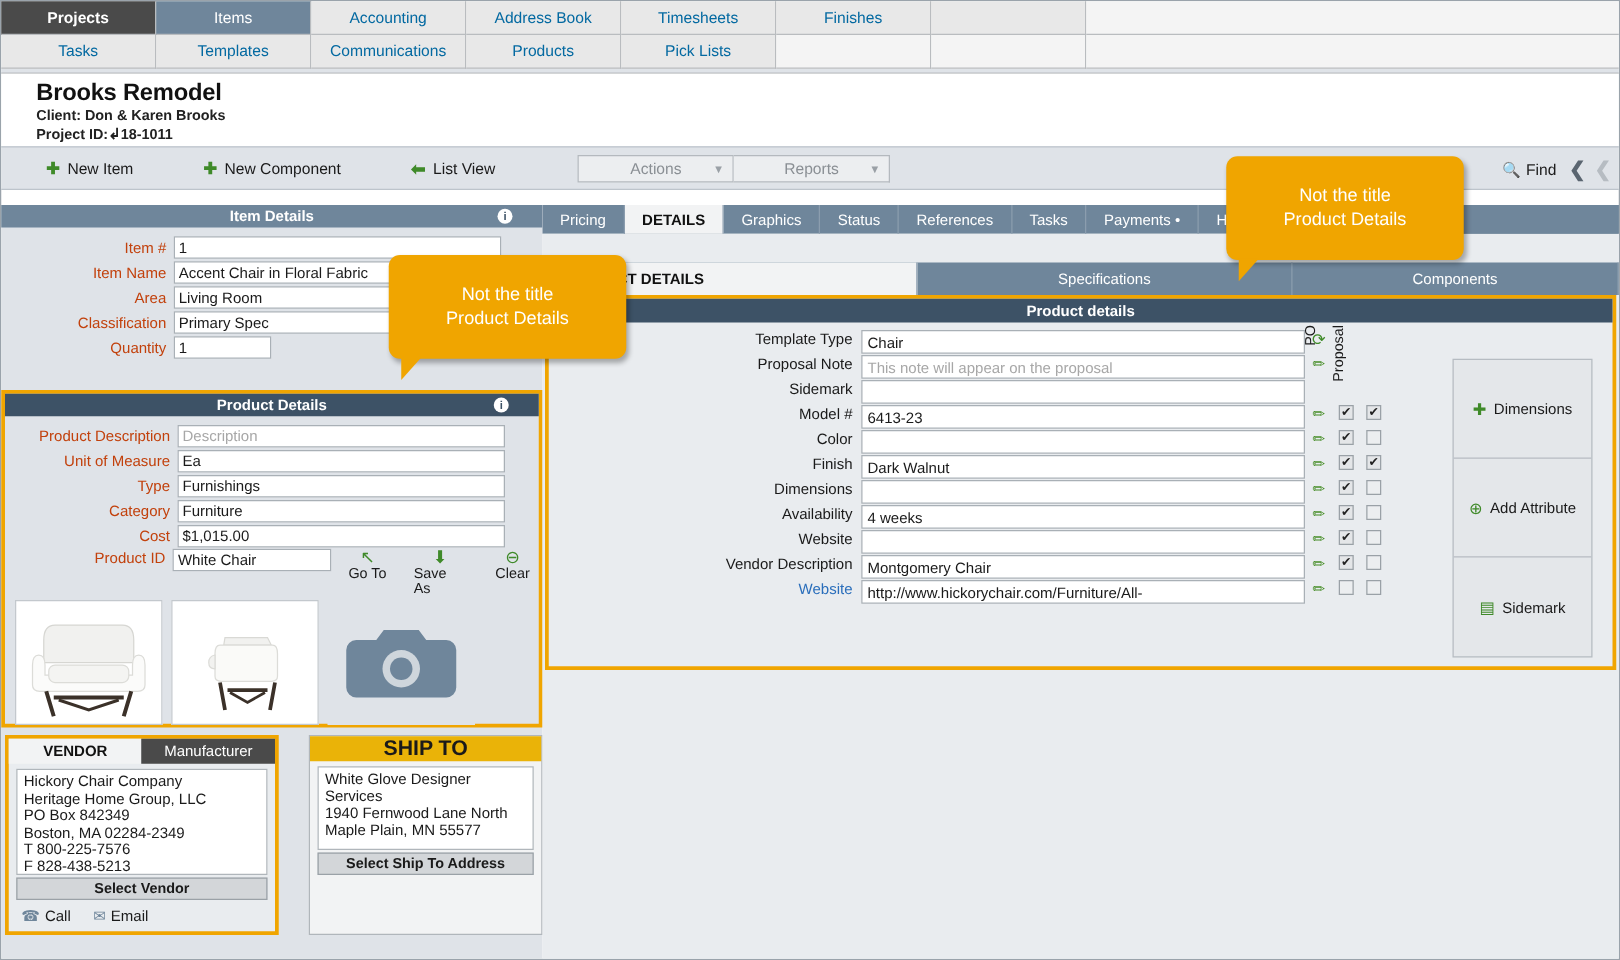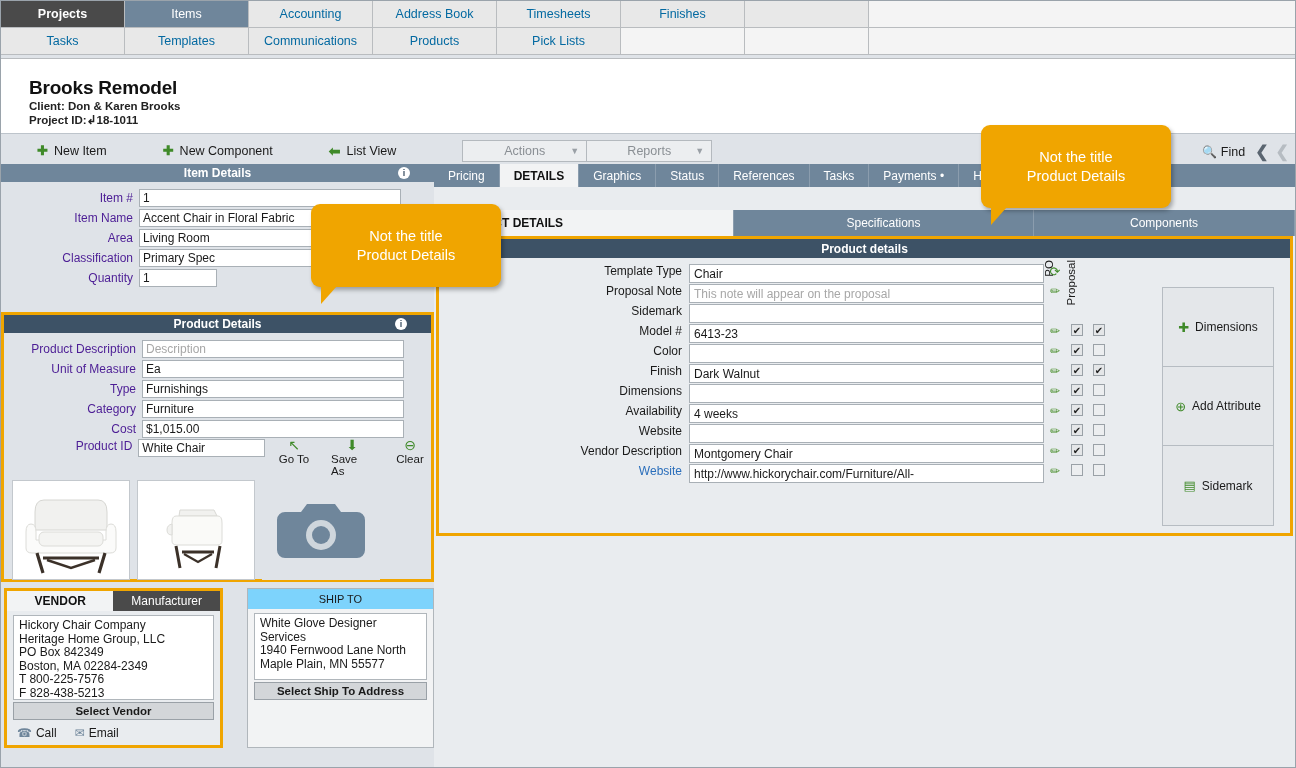--- a/index.html
+++ b/index.html
@@ -25,21 +25,21 @@
     cursor:pointer; white-space:nowrap;
   }
   .navcell.dark { background:#4a4a4a; color:#fff; font-weight:bold; }
   .navcell.active { background:#6f869b; color:#fff; }
   .navcell.empty { background:#e8e8e8; cursor:default; }
   .navcell.blank2 { background:#f4f4f4; }
   .navspacer { flex:1; background:#f4f4f4; border-bottom:1px solid #b9bcbf; }
   .navsep { height:4px; background:#dfe3e8; border-bottom:1px solid #b9bcbf; }
 
   
-  .projhead { height:74px; padding:18px 0 0 28px; background:#fff; }
+  .projhead { height:58px; padding:5px 0 0 28px; background:#fff; }
   .proj-title { font-size:19px; font-weight:bold; color:#111; letter-spacing:-.2px; }
   .proj-sub { font-size:11.5px; font-weight:bold; color:#222; margin-top:1px; }
   .proj-sub .arrow { color:#222; font-size:12px; }
 
   
   .toolbar {
     height:35px; background:#dfe3e8; border-top:1px solid #bdc4cb; border-bottom:1px solid #bdc4cb;
     display:flex; align-items:center; padding-left:36px; position:relative;
   }
   .tb-item { display:flex; align-items:center; gap:6px; margin-right:56px; cursor:pointer; font-size:12.5px; color:#1a1a1a; }
@@ -72,21 +72,21 @@
   }
   .panelbar.dark { background:#3d5266; }
   .info-i {
     position:absolute; right:24px; width:12px; height:12px; border-radius:50%;
     background:#fff; color:#3d5266; font-size:9px; font-weight:bold;
     display:flex; align-items:center; justify-content:center; cursor:pointer;
   }
 
   .frm { padding:6px 0 0 0; }
   .row { display:flex; align-items:center; height:19px; margin-bottom:1px; }
-  .lbl { width:138px; text-align:right; padding-right:6px; font-size:12px; color:#4c1d95; }
+  .lbl { width:138px; text-align:right; padding-right:6px; font-size:12px; color:#c2410c; }
   .inp {
     height:18px; border:1px solid #a9b0b6; background:#fff; font-size:12px;
     padding:0 3px; display:flex; align-items:center; color:#1a1a1a; overflow:hidden; white-space:nowrap;
   }
   .inp.ph { color:#a7a7a7; }
   .w260 { width:262px; }
   .w78  { width:78px; }
   .w130 { width:130px; }
 
   .radios { display:flex; align-items:center; gap:8px; font-size:12px; }
@@ -115,21 +115,21 @@
   .vtab { flex:1; display:flex; align-items:center; justify-content:center; font-size:12px; font-weight:bold; cursor:pointer; }
   .vtab.on { background:#f2f3f4; color:#111; }
   .vtab.off { background:#4a4a4a; color:#fff; font-weight:normal; }
   .addr { margin:4px 6px 0 6px; background:#fff; border:1px solid #b0b6bb; height:85px; padding:3px 5px; font-size:12px; line-height:13.6px; overflow:hidden; }
   .btnbar { margin:2px 6px 0 6px; height:18px; background:#d3d6d9; border:1px solid #9aa1a7; display:flex; align-items:center; justify-content:center; font-size:11.5px; font-weight:bold; cursor:pointer; }
   .ce { display:flex; gap:18px; padding:6px 0 0 10px; font-size:12px; }
   .ce div { display:flex; align-items:center; gap:4px; cursor:pointer; }
   .ce .i { color:#6f869b; }
 
   .shipbox { width:188px; border:1px solid #b0b6bb; background:#f2f3f4; display:flex; flex-direction:column; }
-  .shiphead { height:20px; display:flex; align-items:center; justify-content:center; font-size:11px; font-weight:normal; background:#7dd3fc; }
+  .shiphead { height:20px; display:flex; align-items:center; justify-content:center; font-size:17px; font-weight:bold; background:#eab308; }
 
   
   .right { position:absolute; left:433px; right:0; top:0; bottom:0; background:#e9ecef; }
   .tabstrip { display:flex; height:23px; background:#6f869b; }
   .tab { padding:0 14px; display:flex; align-items:center; justify-content:center; color:#fff; font-size:12px;
          border-right:1px solid #8b9dae; cursor:pointer; white-space:nowrap; }
   .tab.on { background:#f2f3f4; color:#111; font-weight:bold; }
   .tabgap { flex:1; background:#6f869b; }
 
   .subband { height:23px; background:#e9ecef; }

